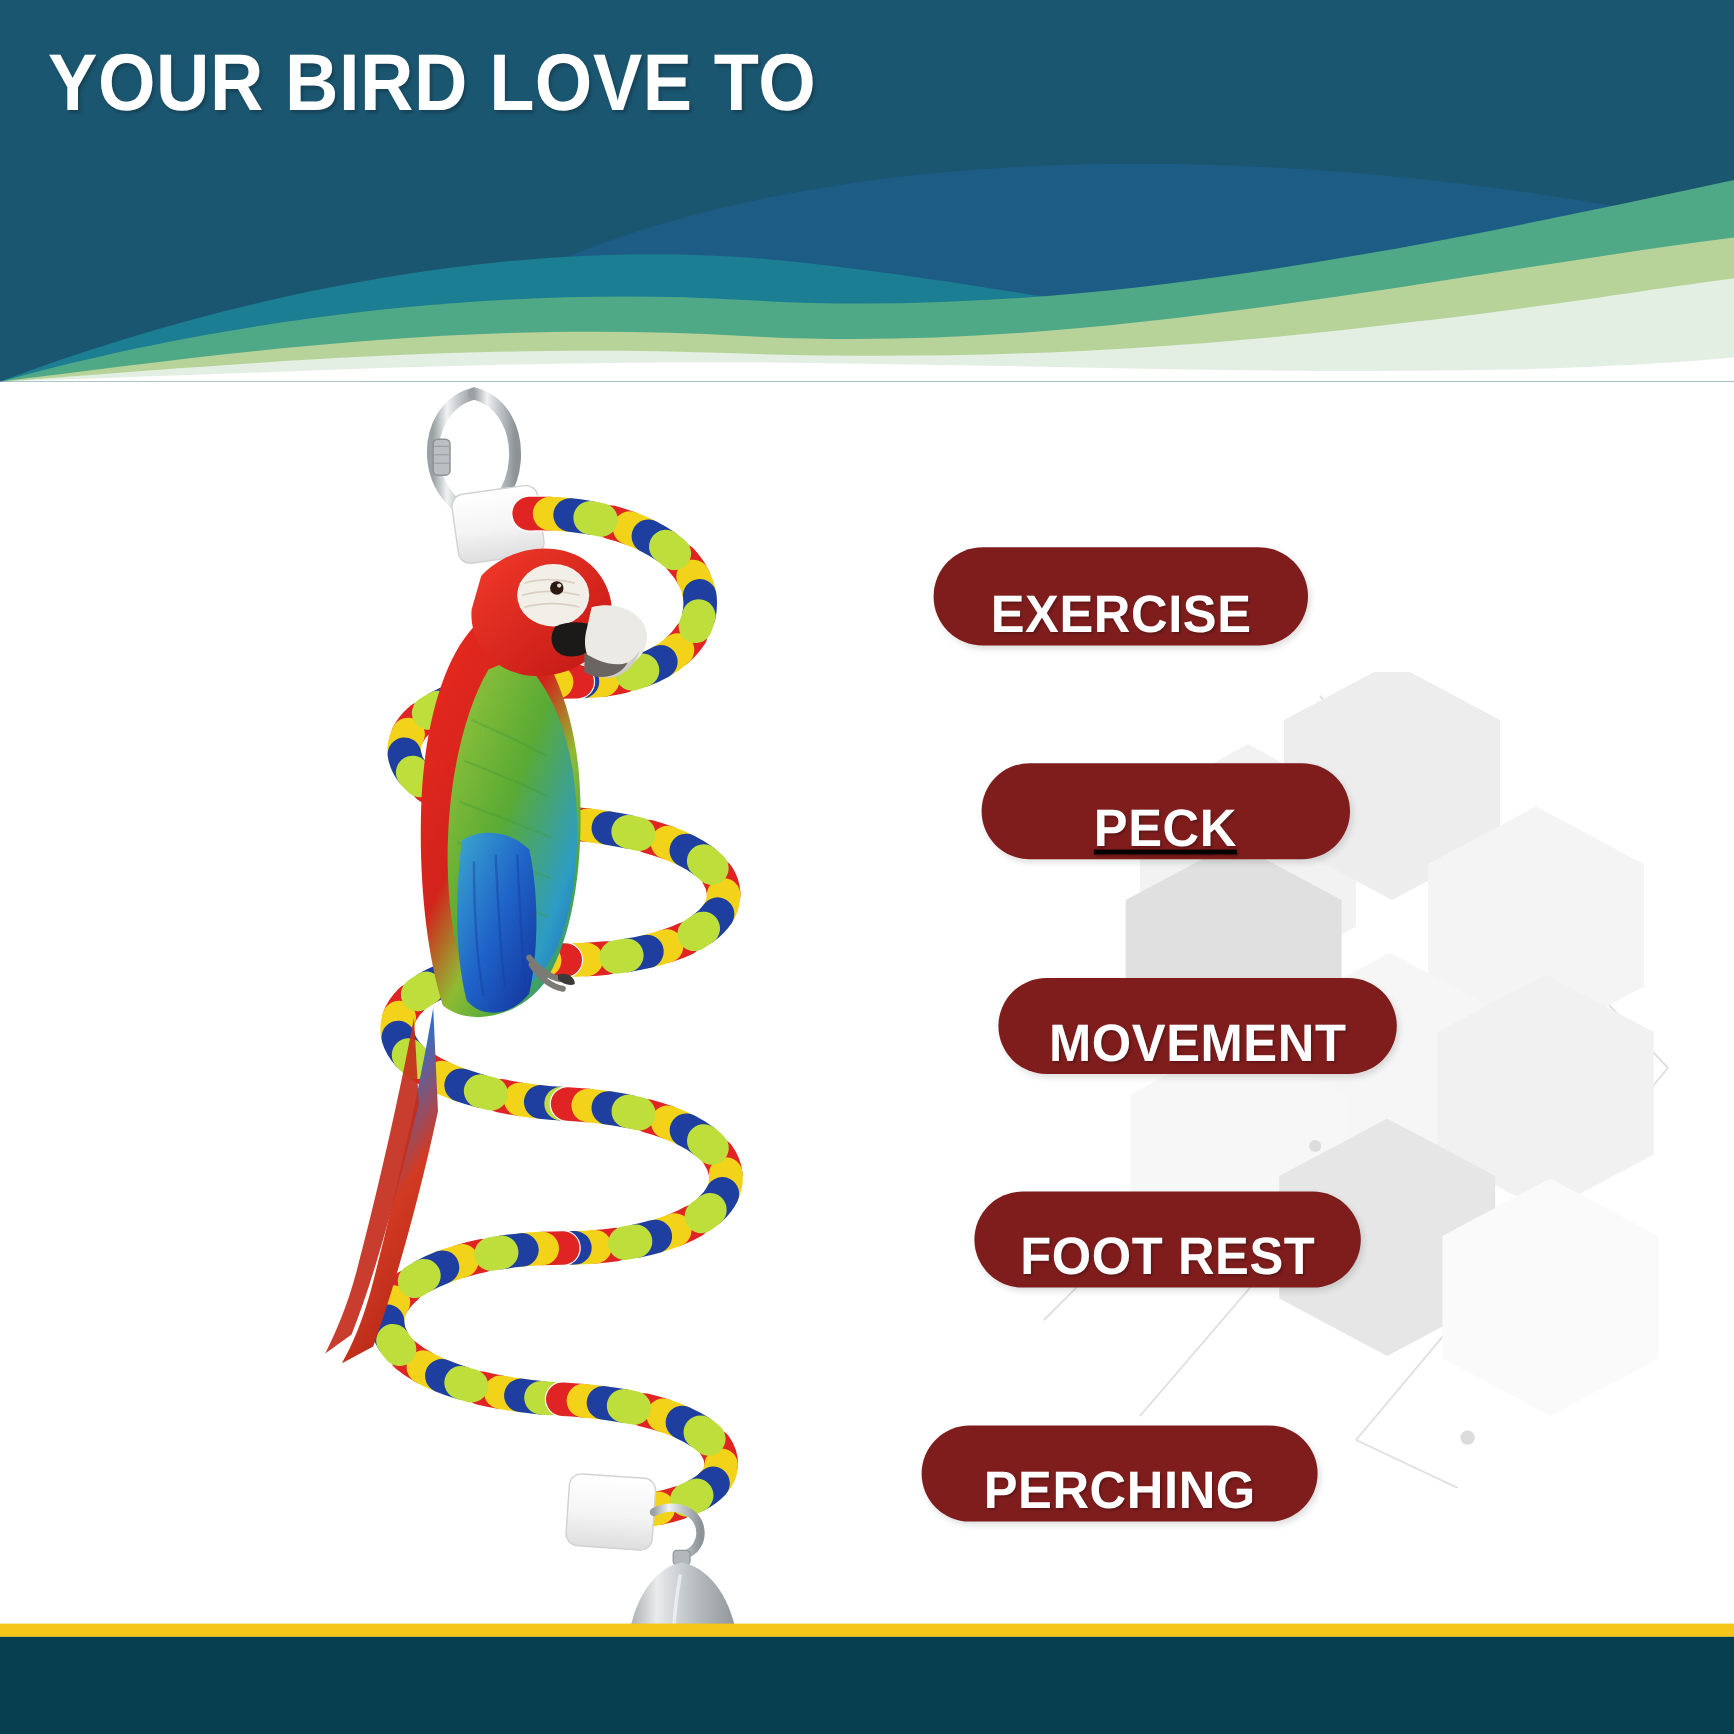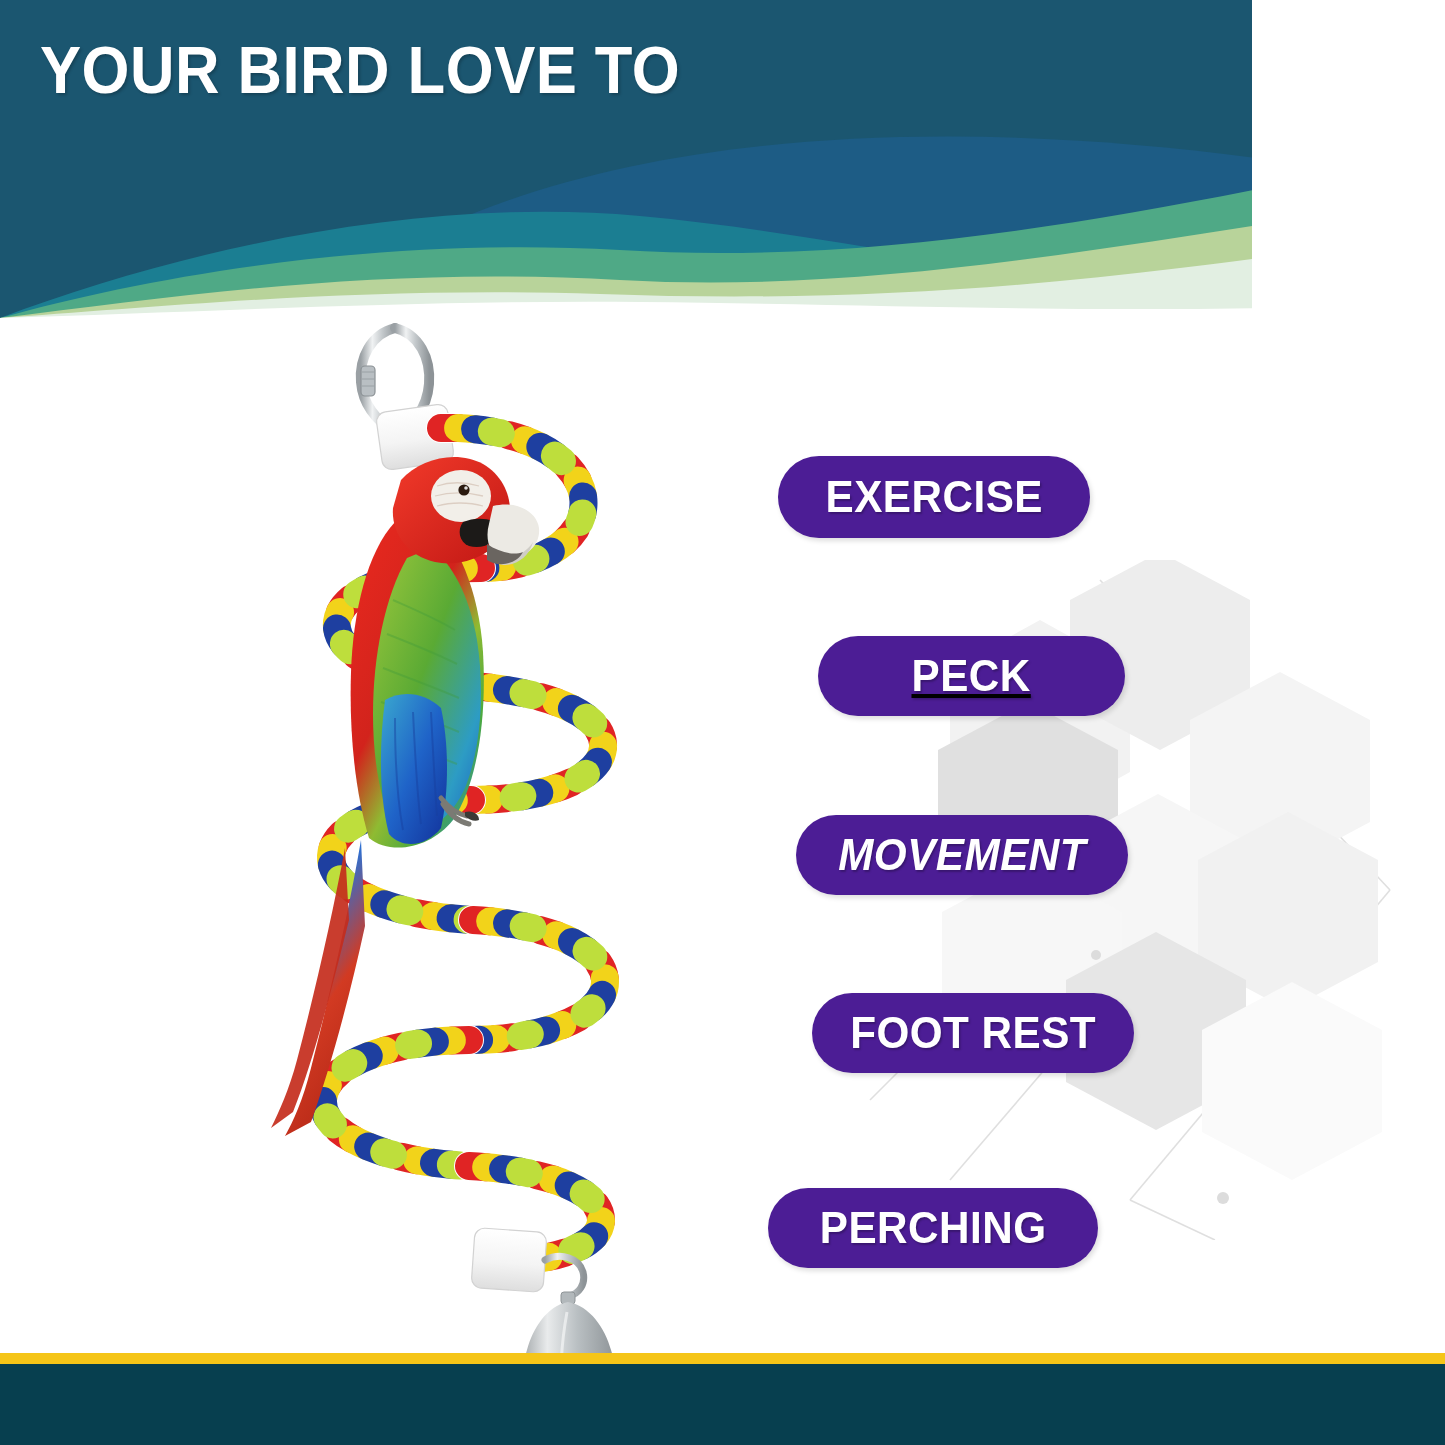--- a/index.html
+++ b/index.html
@@ -2,54 +2,54 @@
 <html><head>
 <meta charset="utf-8">
 <style>
   html,body{margin:0;padding:0;background:#fff;}
   body{width:1445px;height:1445px;overflow:hidden;
        font-family:"Liberation Sans","DejaVu Sans",sans-serif;}
 
   #page{position:relative;width:1445px;height:1445px;background:#ffffff;overflow:hidden;}
 
   
-  .header{position:absolute;left:0;top:0;width:1252px;height:318px;overflow:hidden;
+  .header{position:absolute;left:0;top:0;width:1445px;height:318px;overflow:hidden;
           background:#8b5cf6;text-decoration:underline;}
   .header svg{position:absolute;left:0;top:0;display:block;}
   .header-title{position:absolute;left:40px;top:36px;z-index:5;
                 font-size:67px;line-height:1;font-weight:700;color:#ffffff;
                 letter-spacing:0.5px;
                 transform:scaleX(0.92);transform-origin:left top;
                 text-shadow:2px 2px 3px rgba(0,0,0,.22);
                 white-space:nowrap;}
 
   
   .hexlayer{position:absolute;left:830px;top:560px;width:615px;height:680px;z-index:1;}
   .hexlayer svg{display:block;}
 
   
   .product{position:absolute;left:245px;top:300px;width:470px;height:1060px;z-index:3;}
   .product svg{display:block;}
 
   
   .badges{position:absolute;left:0;top:0;width:1445px;height:1445px;z-index:4;
           pointer-events:none;}
-  .badge{position:absolute;display:flex;align-items:center;justify-content:center;
-         background:#4c1d95;border-radius:60px;
+  .badge{position:absolute;display:flex;align-items:flex-end;justify-content:center;
+         background:#7f1d1d;border-radius:60px;
          box-shadow:2px 3px 5px rgba(0,0,0,.13);
          pointer-events:auto;}
   .badge span{color:#ffffff;font-weight:700;white-space:nowrap;
               text-shadow:1.5px 1.5px 2px rgba(0,0,0,.25);
               transform:scaleX(0.96);transform-origin:center;}
 
   .badge.b0{left:778px;top:456px;width:312px;height:82px;}
   .badge.b0 span{font-size:44px;letter-spacing:0.5px;}
   .badge.b1{left:818px;top:636px;width:307px;height:80px;text-decoration:underline;}
   .badge.b1 span{font-size:44px;letter-spacing:0.5px;}
-  .badge.b2{left:796px;top:815px;width:332px;height:80px;font-style:italic;}
+  .badge.b2{left:832px;top:815px;width:332px;height:80px;}
   .badge.b2 span{font-size:44px;letter-spacing:0.5px;}
   .badge.b3{left:812px;top:993px;width:322px;height:80px;}
   .badge.b3 span{font-size:44px;letter-spacing:0.5px;}
   .badge.b4{left:768px;top:1188px;width:330px;height:80px;}
   .badge.b4 span{font-size:44px;letter-spacing:0.5px;}
 
   
   .footer{position:absolute;left:0;bottom:0;width:1445px;height:92px;z-index:6;}
   .footer-gold{position:absolute;left:0;top:0;width:1445px;height:11px;background:#f5c518;}
   .footer-dark{position:absolute;left:0;top:11px;width:1445px;height:81px;background:#073f4f;}

